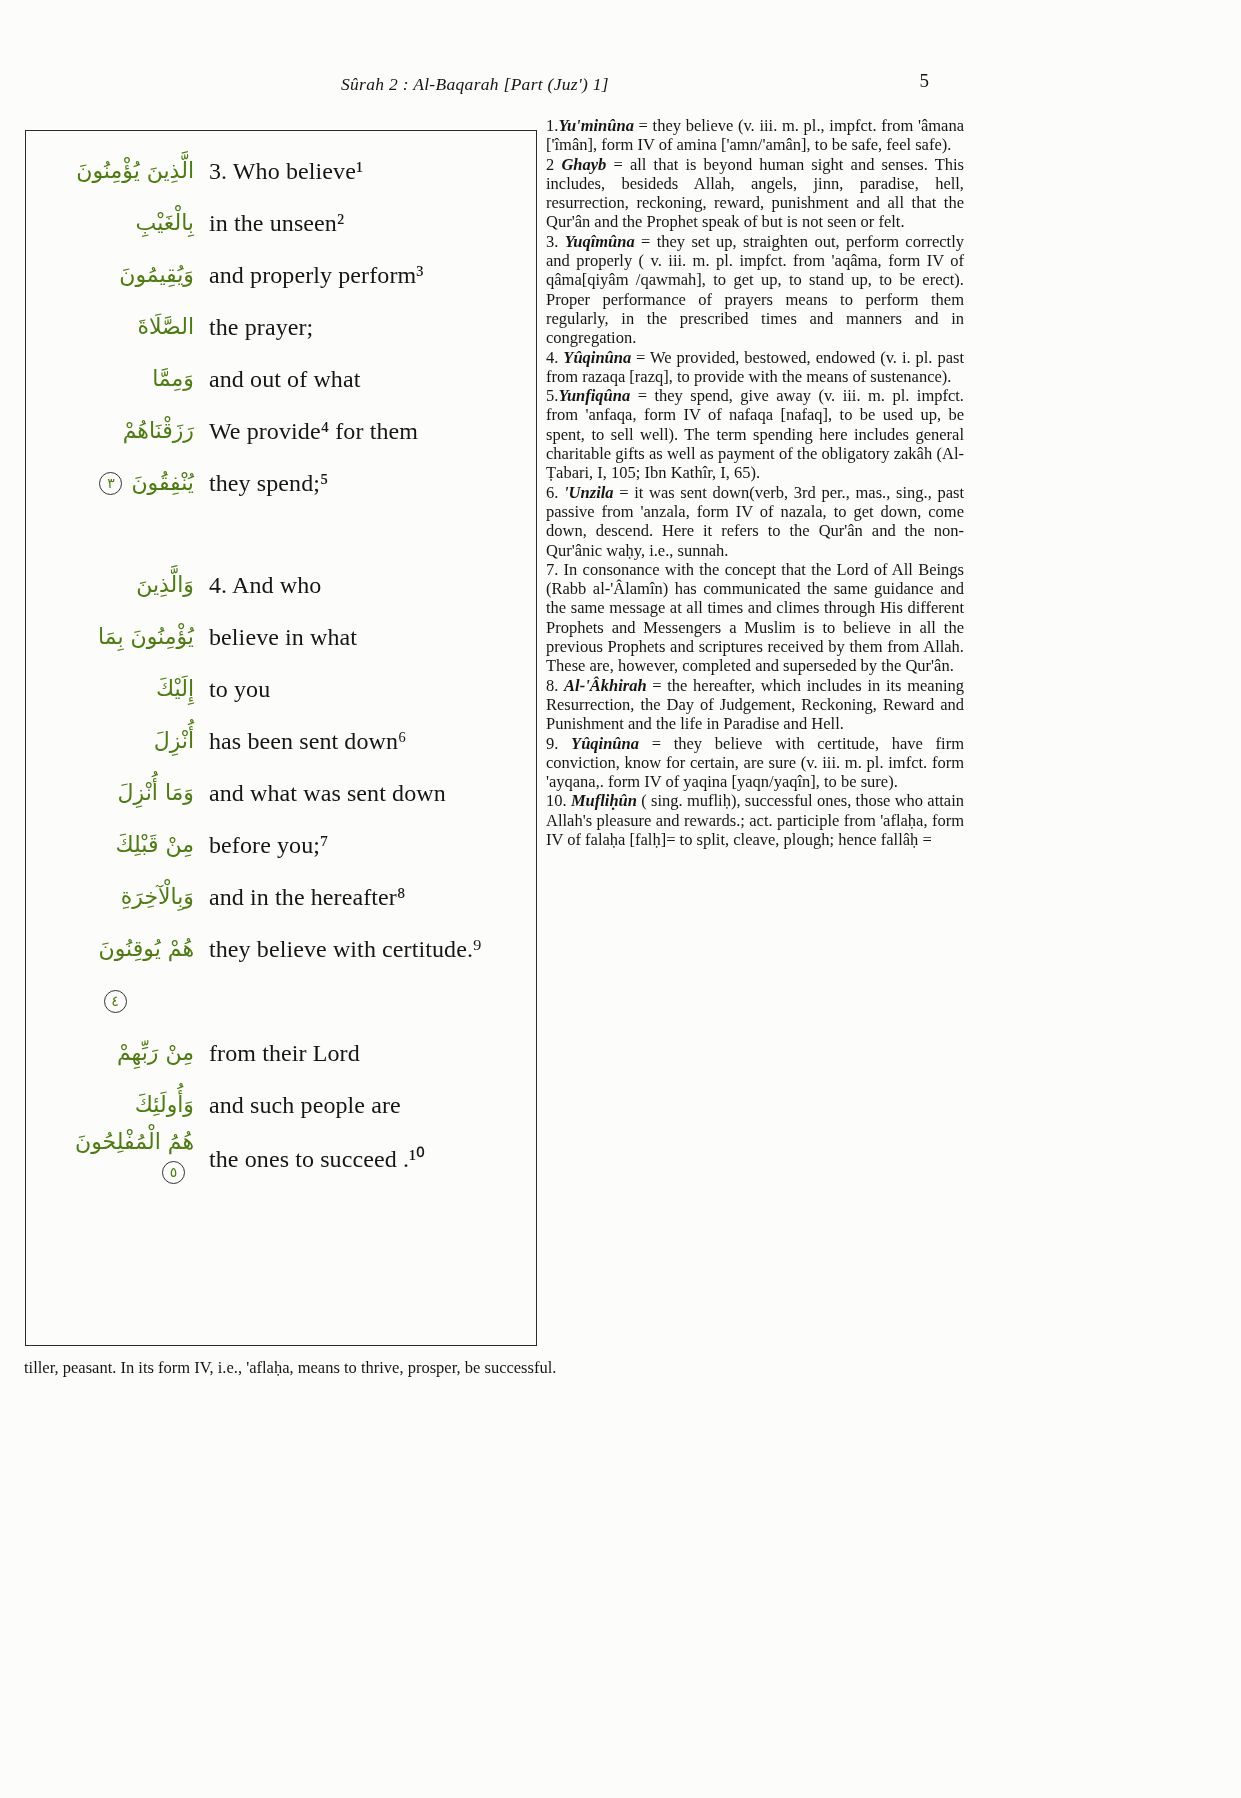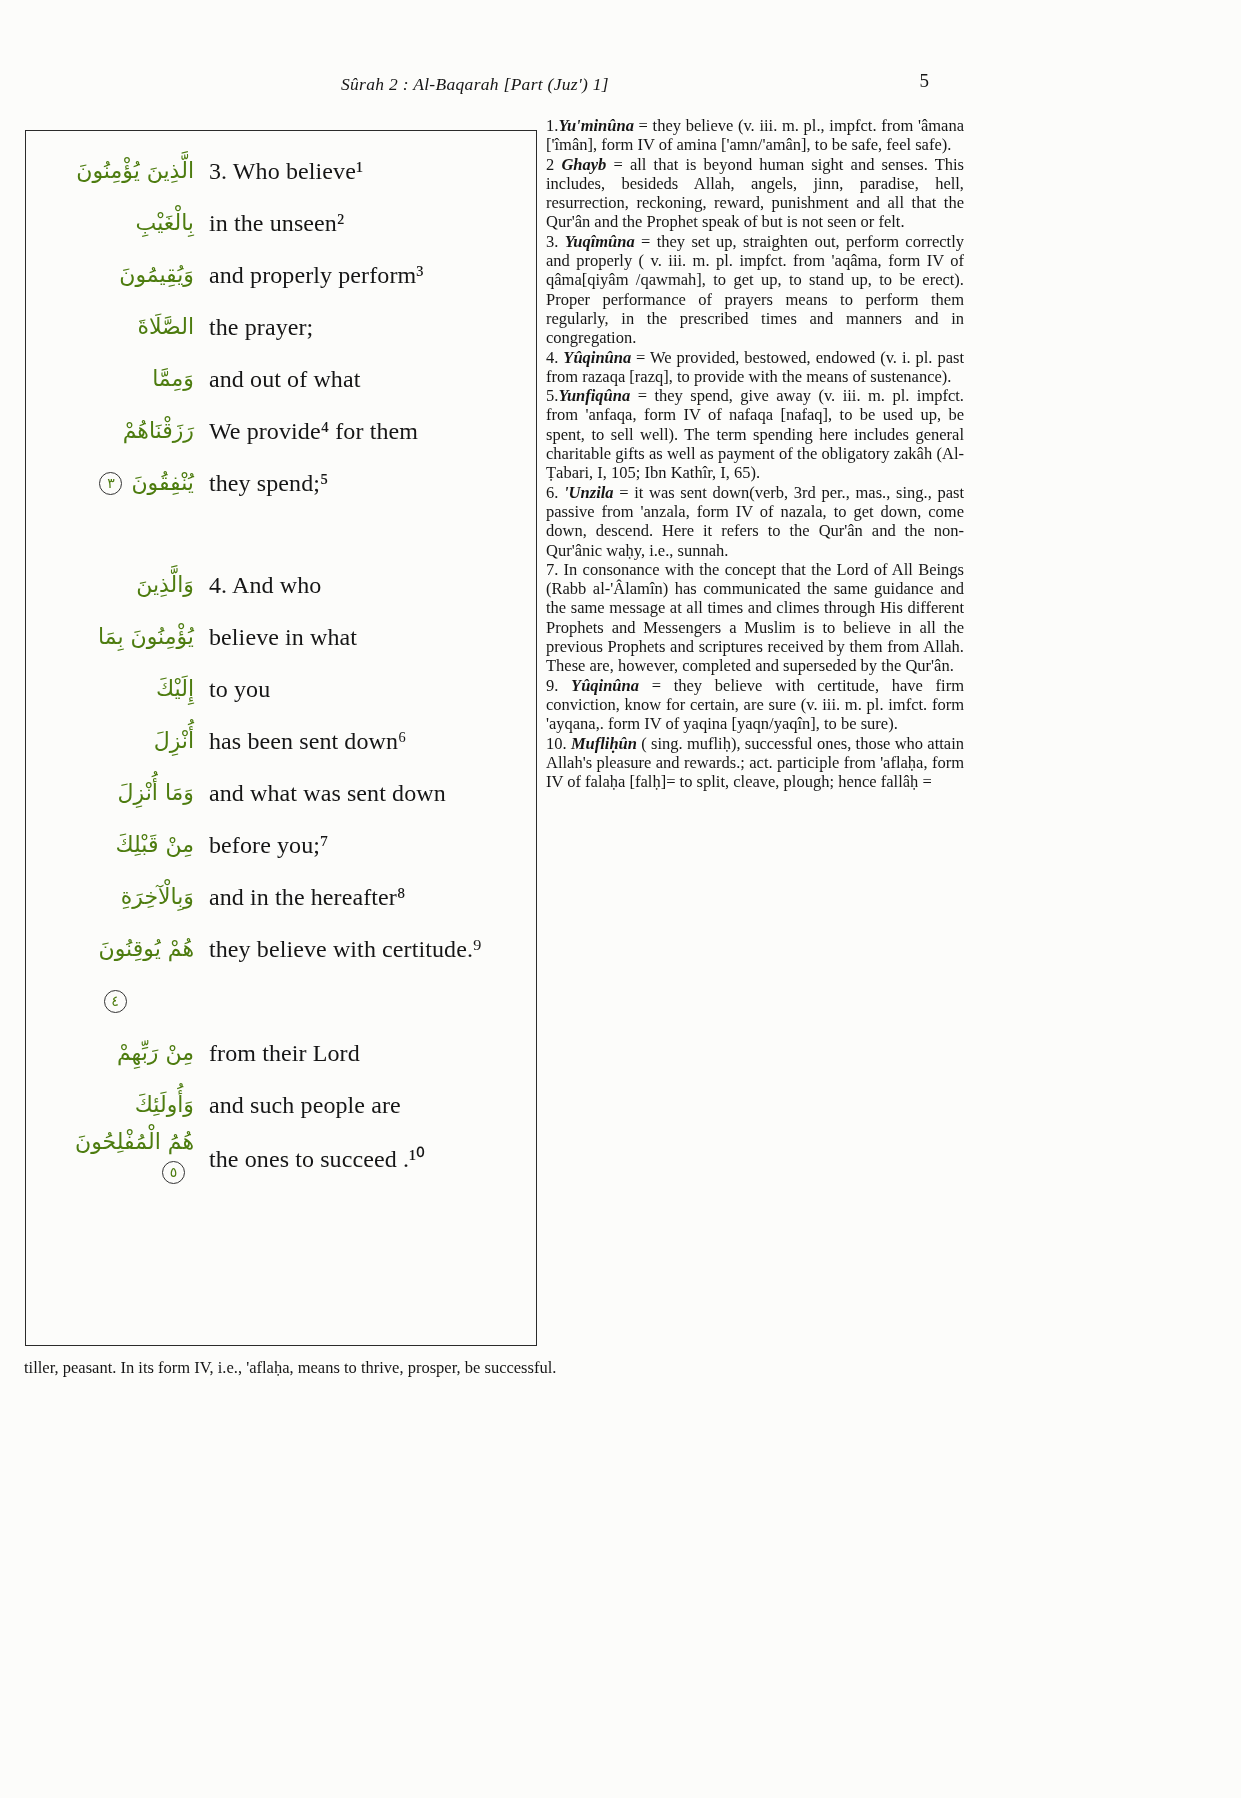--- a/index.html
+++ b/index.html
@@ -155,19 +155,20 @@
     </div>
 
   <div class="footnotes">
       <p class="footnote"><span class="fn-label">1.</span><span class="fn-term">Yu'minûna</span><span class="fn-body"> = they believe (v. iii. m. pl., impfct. from 'âmana ['îmân], form IV of amina ['amn/'amân], to be safe, feel safe).</span></p>
       <p class="footnote"><span class="fn-label">2 </span><span class="fn-term">Ghayb</span><span class="fn-body"> = all that is beyond human sight and senses. This includes, besideds Allah, angels, jinn, paradise, hell, resurrection, reckoning, reward, punishment and all that the Qur'ân and the Prophet speak of but is not seen or felt.</span></p>
       <p class="footnote"><span class="fn-label">3. </span><span class="fn-term">Yuqîmûna</span><span class="fn-body"> = they set up, straighten out, perform correctly and properly ( v. iii. m. pl. impfct. from 'aqâma, form IV of qâma[qiyâm /qawmah], to get up, to stand up, to be erect). Proper performance of prayers means to perform them regularly, in the prescribed times and manners and in congregation.</span></p>
       <p class="footnote"><span class="fn-label">4. </span><span class="fn-term">Yûqinûna</span><span class="fn-body"> = We provided, bestowed, endowed (v. i. pl. past from razaqa [razq], to provide with the means of sustenance).</span></p>
       <p class="footnote"><span class="fn-label">5.</span><span class="fn-term">Yunfiqûna</span><span class="fn-body"> = they spend, give away (v. iii. m. pl. impfct. from 'anfaqa, form IV of nafaqa [nafaq], to be used up, be spent, to sell well). The term spending here includes general charitable gifts as well as payment of the obligatory zakâh (Al-Ṭabari, I, 105; Ibn Kathîr, I, 65).</span></p>
       <p class="footnote"><span class="fn-label">6. </span><span class="fn-term">'Unzila</span><span class="fn-body"> = it was sent down(verb, 3rd per., mas., sing., past passive from 'anzala, form IV of nazala, to get down, come down, descend. Here it refers to the Qur'ân and the non-Qur'ânic waḥy, i.e., sunnah.</span></p>
       <p class="footnote"><span class="fn-label">7. </span><span class="fn-body">In consonance with the concept that the Lord of All Beings (Rabb al-'Âlamîn) has communicated the same guidance and the same message at all times and climes through His different Prophets and Messengers a Muslim is to believe in all the previous Prophets and scriptures received by them from Allah. These are, however, completed and superseded by the Qur'ân.</span></p>
+      <p class="footnote"><span class="fn-label">8. </span><span class="fn-term">Al-'Âkhirah</span><span class="fn-body"> = the hereafter, which includes in its meaning Resurrection, the Day of Judgement, Reckoning, Reward and Punishment and the life in Paradise and Hell.</span></p>
       <p class="footnote"><span class="fn-label">9. </span><span class="fn-term">Yûqinûna</span><span class="fn-body"> = they believe with certitude, have firm conviction, know for certain, are sure (v. iii. m. pl. imfct. form 'ayqana,. form IV of yaqina [yaqn/yaqîn], to be sure).</span></p>
       <p class="footnote"><span class="fn-label">10. </span><span class="fn-term">Mufliḥûn</span><span class="fn-body"> ( sing. mufliḥ), successful ones, those who attain Allah's pleasure and rewards.; act. participle from 'aflaḥa, form IV of falaḥa [falḥ]= to split, cleave, plough; hence fallâḥ =</span></p>
     </div>
 
   <div class="footer-line">tiller, peasant. In its form IV, i.e., 'aflaḥa, means to thrive, prosper, be successful.</div>
 
 </div>
 
 </body></html>

